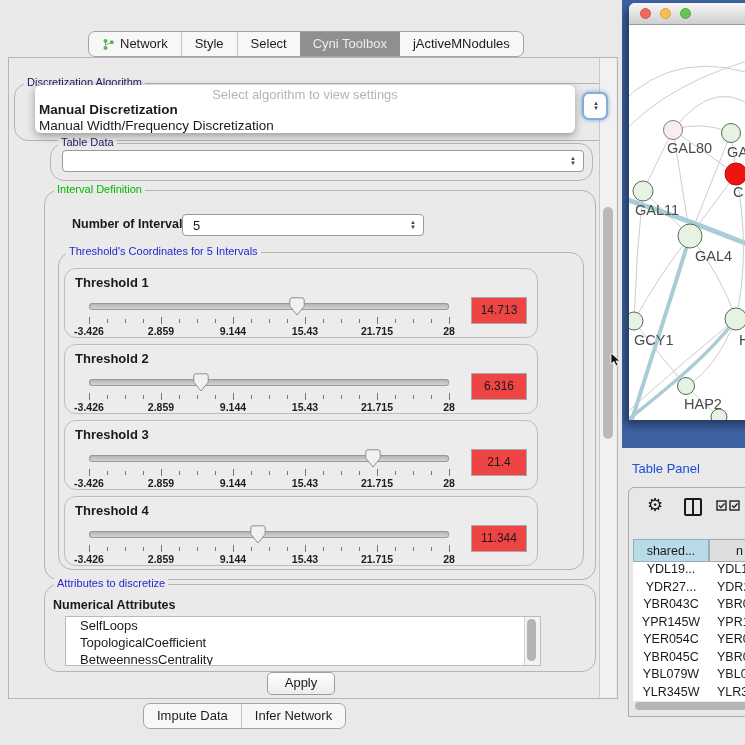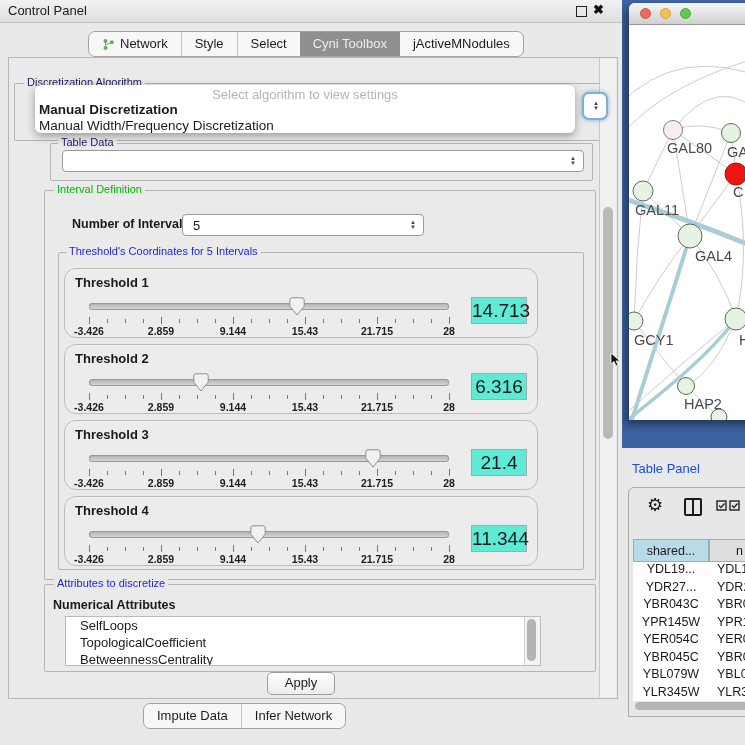--- a/index.html
+++ b/index.html
@@ -14,21 +14,21 @@
   .close-x{position:absolute;left:593px;top:2px;font-size:13px;font-weight:bold;color:#111;}
   .tabgroup{display:inline-flex;border:1px solid #a3a3a3;border-radius:7px;overflow:hidden;
             background:#f7f7f7;height:24px;}
   .tab{display:flex;align-items:center;padding:0 13px;font-size:13px;color:#1c1c1c;
        line-height:24px;white-space:nowrap;}
   .tab + .tab{border-left:1px solid #c6c6c6;}
   .tab.selected{background:#8f8f8f;color:#ededed;border-left:none;}
   .tab.selected + .tab{border-left:none;}
   .tab .ticon{margin-right:5px;display:inline-flex;}
   .cpanel{left:8px;top:57px;width:608px;height:640px;border:1px solid #b7b7b7;background:#eaeaea;}
-  .group{position:absolute;border:1px solid #b4b4b4;border-radius:2px;}
+  .group{position:absolute;border:1px solid #b4b4b4;border-radius:14px;}
   .gtitle{position:absolute;font-size:11px;font-weight:normal;background:#eaeaea;padding:0 3px;
           white-space:nowrap;}
   .navy{color:#1a1a66;} .green{color:#00b800;} .blue{color:#2626cc;}
   .combo{position:absolute;background:#fff;border:1px solid #9a9a9a;border-radius:4px;
          font-size:13px;display:flex;align-items:center;padding-left:10px;box-sizing:border-box;}
   .stepper{position:absolute;right:7px;top:50%;transform:translateY(-50%);display:flex;
            flex-direction:column;line-height:5px;font-size:6px;color:#444;}
   .popup{left:35px;top:85px;width:540px;height:48px;background:#fff;border-radius:6px;
          box-shadow:0 3px 8px rgba(0,0,0,.35);z-index:30;}
   .popup .ph{position:absolute;left:0;right:0;top:2px;text-align:center;color:#b5b5b5;font-size:13px;}
@@ -39,22 +39,22 @@
   .tpanel .tlabel{position:absolute;left:10px;top:6px;font-size:13px;font-weight:bold;}
   .sliderzone{position:absolute;left:24px;top:26px;width:360px;height:42px;}
   .track{position:absolute;left:0;top:8px;width:100%;height:7px;border-radius:3.5px;
          background:linear-gradient(#adadad,#dcdcdc);box-shadow:inset 0 0 0 1px #999;}
   .handle{position:absolute;top:2px;width:16px;height:19px;}
   .ticks{position:absolute;left:0;top:22px;width:100%;height:8px;}
   .tick{position:absolute;width:1px;background:#777;}
   .ticklabels{position:absolute;left:0;top:30px;width:100%;height:12px;font-size:10.5px;
               font-weight:bold;color:#1c1c1c;}
   .ticklabels span{position:absolute;transform:translateX(-50%);white-space:nowrap;}
-  .valbox{position:absolute;left:406px;top:28px;width:54px;height:25px;background:#5eead4;
-          border:1px solid #a8a8a8;font-size:19px;text-align:center;line-height:25px;}
+  .valbox{position:absolute;left:406px;top:28px;width:54px;height:25px;background:#ef4444;
+          border:1px solid #a8a8a8;font-size:12px;text-align:center;line-height:25px;}
   .attrlist{position:absolute;left:20px;top:31px;width:474px;height:48px;background:#fff;
             border:1px solid #bbb;overflow:hidden;font-size:13px;}
   .attrlist .li{padding:1px 0 1px 14px;line-height:15px;white-space:nowrap;}
   .vscroll{position:absolute;right:0;top:0;bottom:0;width:15px;background:#f3f3f3;
            border-left:1px solid #d2d2d2;}
   .vthumb{position:absolute;left:2px;width:9px;border-radius:4.5px;background:#b4b4b4;}
   .applybtn{left:267px;top:672px;width:66px;height:21px;border:1px solid #9d9d9d;border-radius:5px;
             background:linear-gradient(#ffffff,#ececec);font-size:13px;text-align:center;
             line-height:20px;}
   .cpscroll{left:599px;top:58px;width:16px;height:639px;background:#f1f1f1;border-left:1px solid #c8c8c8;}
@@ -76,25 +76,20 @@
   .trow{position:relative;height:17.5px;font-size:12.5px;}
   .trow .c1{position:absolute;left:0;width:76px;text-align:center;}
   .trow .c2{position:absolute;left:84px;white-space:nowrap;}
   .hscroll{position:absolute;left:2px;top:214px;width:146px;height:9px;}
   .hthumb{position:absolute;left:4px;top:0;width:112px;height:8px;border-radius:4px;background:#b5b5b5;}
 </style>
 </head>
 <body>
 <div id="root">
 
-<div class="abs titlebar">
-  <span class="t">Control Panel</span>
-  <span class="float-box"></span>
-  <span class="close-x">✖</span>
-</div>
 
 <div class="abs" style="left:88px;top:31px;" id="top-tabs"><div class="tabgroup">
         <div class="tab">
           <span class="ticon">
             <svg width="13" height="13" viewBox="0 0 13 13">
               <path d="M3.5 3.5 v6 M3.5 6.5 q3 0 6 -2" stroke="#9a9a9a" fill="none"></path>
               <circle cx="3.5" cy="3" r="2" fill="#57b84f"></circle>
               <circle cx="3.5" cy="10" r="2" fill="#57b84f"></circle>
               <circle cx="9.8" cy="4.2" r="2" fill="#57b84f"></circle>
             </svg>

